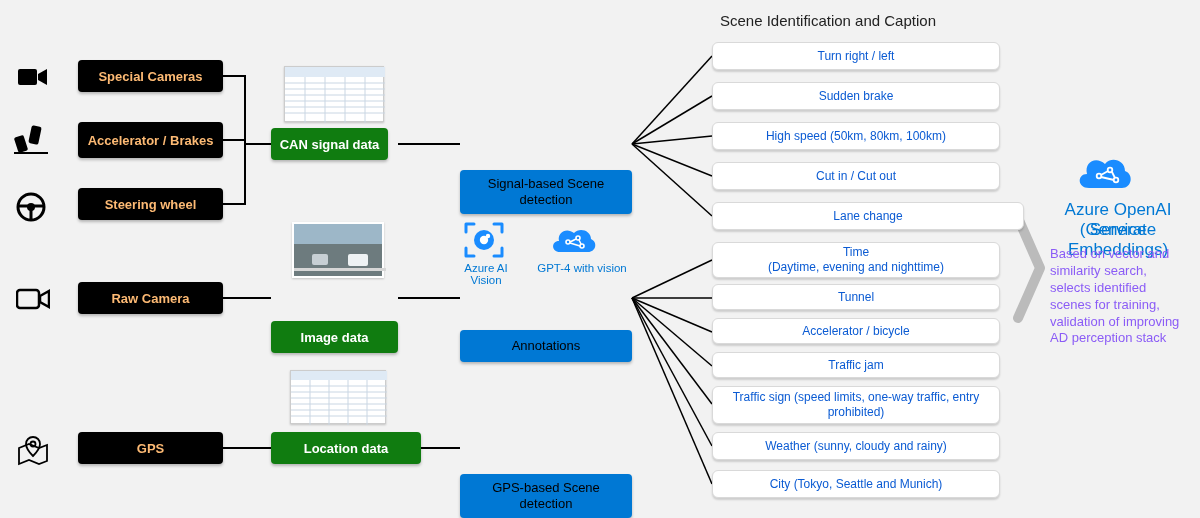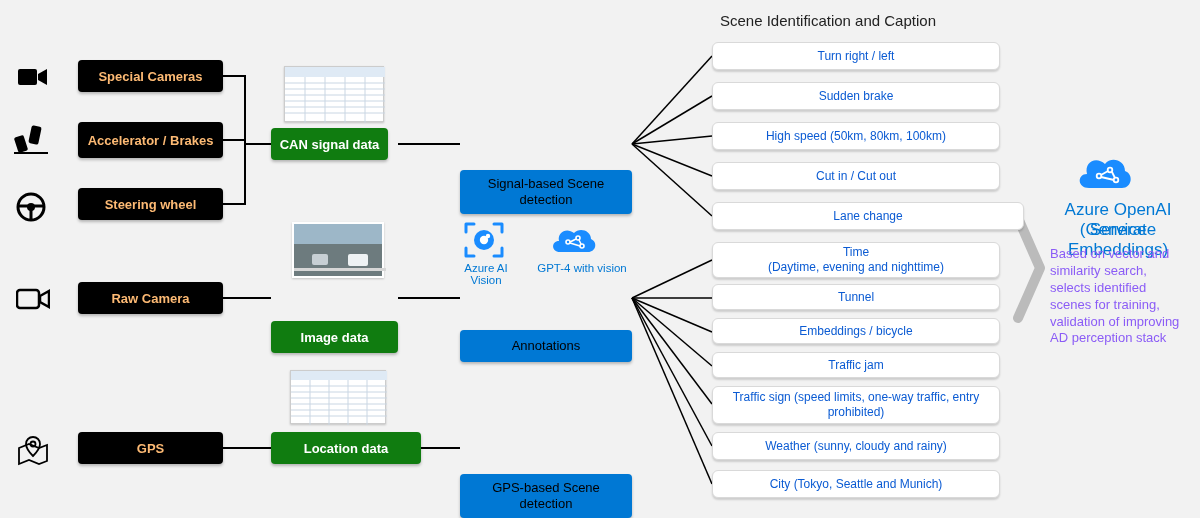--- a/index.html
+++ b/index.html
@@ -182,21 +182,21 @@
 
 <div class="box white" style="left:712px; top:42px;  width:288px; height:28px;">Turn right / left</div>
 <div class="box white" style="left:712px; top:82px;  width:288px; height:28px;">Sudden brake</div>
 <div class="box white" style="left:712px; top:122px; width:288px; height:28px;">High speed (50km, 80km, 100km)</div>
 <div class="box white" style="left:712px; top:162px; width:288px; height:28px;">Cut in / Cut out</div>
 <div class="box white" style="left:712px; top:202px; width:312px; height:28px;">Lane change</div>
 
 <div class="box white" style="left:712px; top:242px; width:288px; height:36px; white-space:pre-line;">Time
 (Daytime, evening and nighttime)</div>
 <div class="box white" style="left:712px; top:284px; width:288px; height:26px;">Tunnel</div>
-<div class="box white" style="left:712px; top:318px; width:288px; height:26px;">Embeddings / bicycle</div>
+<div class="box white" style="left:712px; top:318px; width:288px; height:26px;">Accelerator / bicycle</div>
 <div class="box white" style="left:712px; top:352px; width:288px; height:26px;">Traffic jam</div>
 <div class="box white" style="left:712px; top:386px; width:288px; height:38px;">Traffic sign (speed limits, one-way traffic, entry prohibited)</div>
 <div class="box white" style="left:712px; top:432px; width:288px; height:28px;">Weather (sunny, cloudy and rainy)</div>
 <div class="box white" style="left:712px; top:470px; width:288px; height:28px;">City (Tokyo, Seattle and Munich)</div>
 
 <div class="icon" style="left:1076px; top:152px;">
   <svg width="60" height="44" viewBox="0 0 60 44">
     <path d="M46 36 C56 36 58 22 49 19 C49 8 35 4 29 12 C20 4 8 10 11 22 C1 22 1 36 13 36 Z" fill="#1a8cff"></path>
     <g stroke="#fff" stroke-width="1.8" fill="none">
           <circle cx="23" cy="24" r="2.3"></circle>

